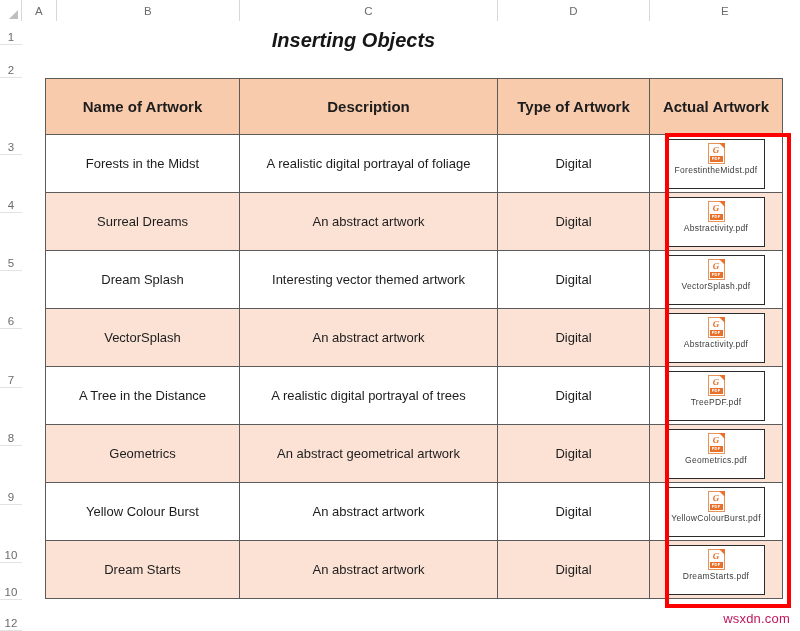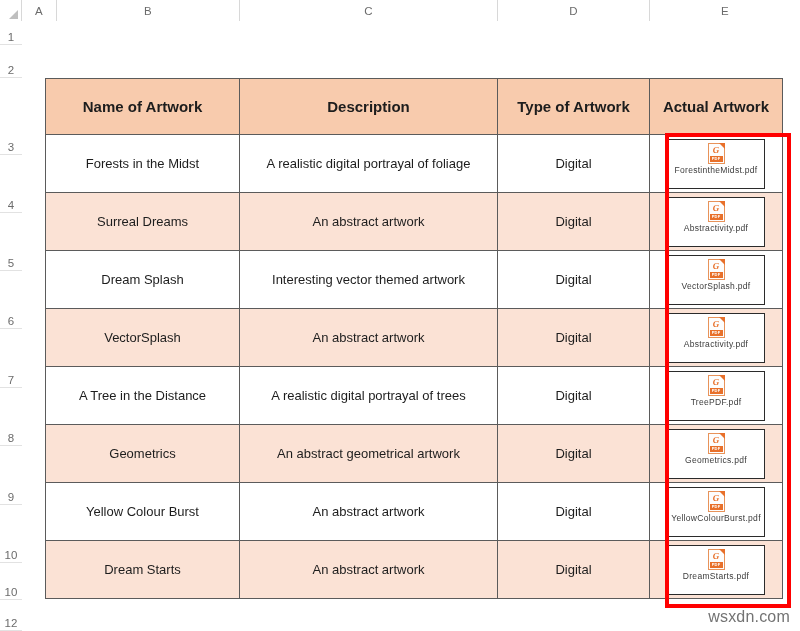--- a/index.html
+++ b/index.html
@@ -182,22 +182,22 @@
     left: 665px; top: 133px;
     width: 126px; height: 475px;
     border: 4px solid #ff0000;
     pointer-events: none;
   }
 
   
   .watermark {
     position: absolute;
     right: 10px; bottom: 5px;
-    font-size: 16px;
-    color: #737373;
+    font-size: 13px;
+    color: #be185d;
     letter-spacing: .2px;
   }
 </style>
 </head>
 <body>
 
 <div id="sheet">
 
   <div class="gutter-fill"></div>
 
@@ -254,20 +254,21 @@
         <span>10</span>
       </div>
     <div class="row-head" style="top:542px;height:37px;">
         <span>10</span>
       </div>
     <div class="row-head" style="top:579px;height:31px;">
         <span>12</span>
       </div>
   </div>
 
+  <div class="title">Inserting Objects</div>
 
   <table class="tbl">
     <thead>
       <tr>
         <th class="c-name">Name of Artwork</th>
         <th class="c-desc">Description</th>
         <th class="c-type">Type of Artwork</th>
         <th class="c-art">Actual Artwork</th>
       </tr>
     </thead>

